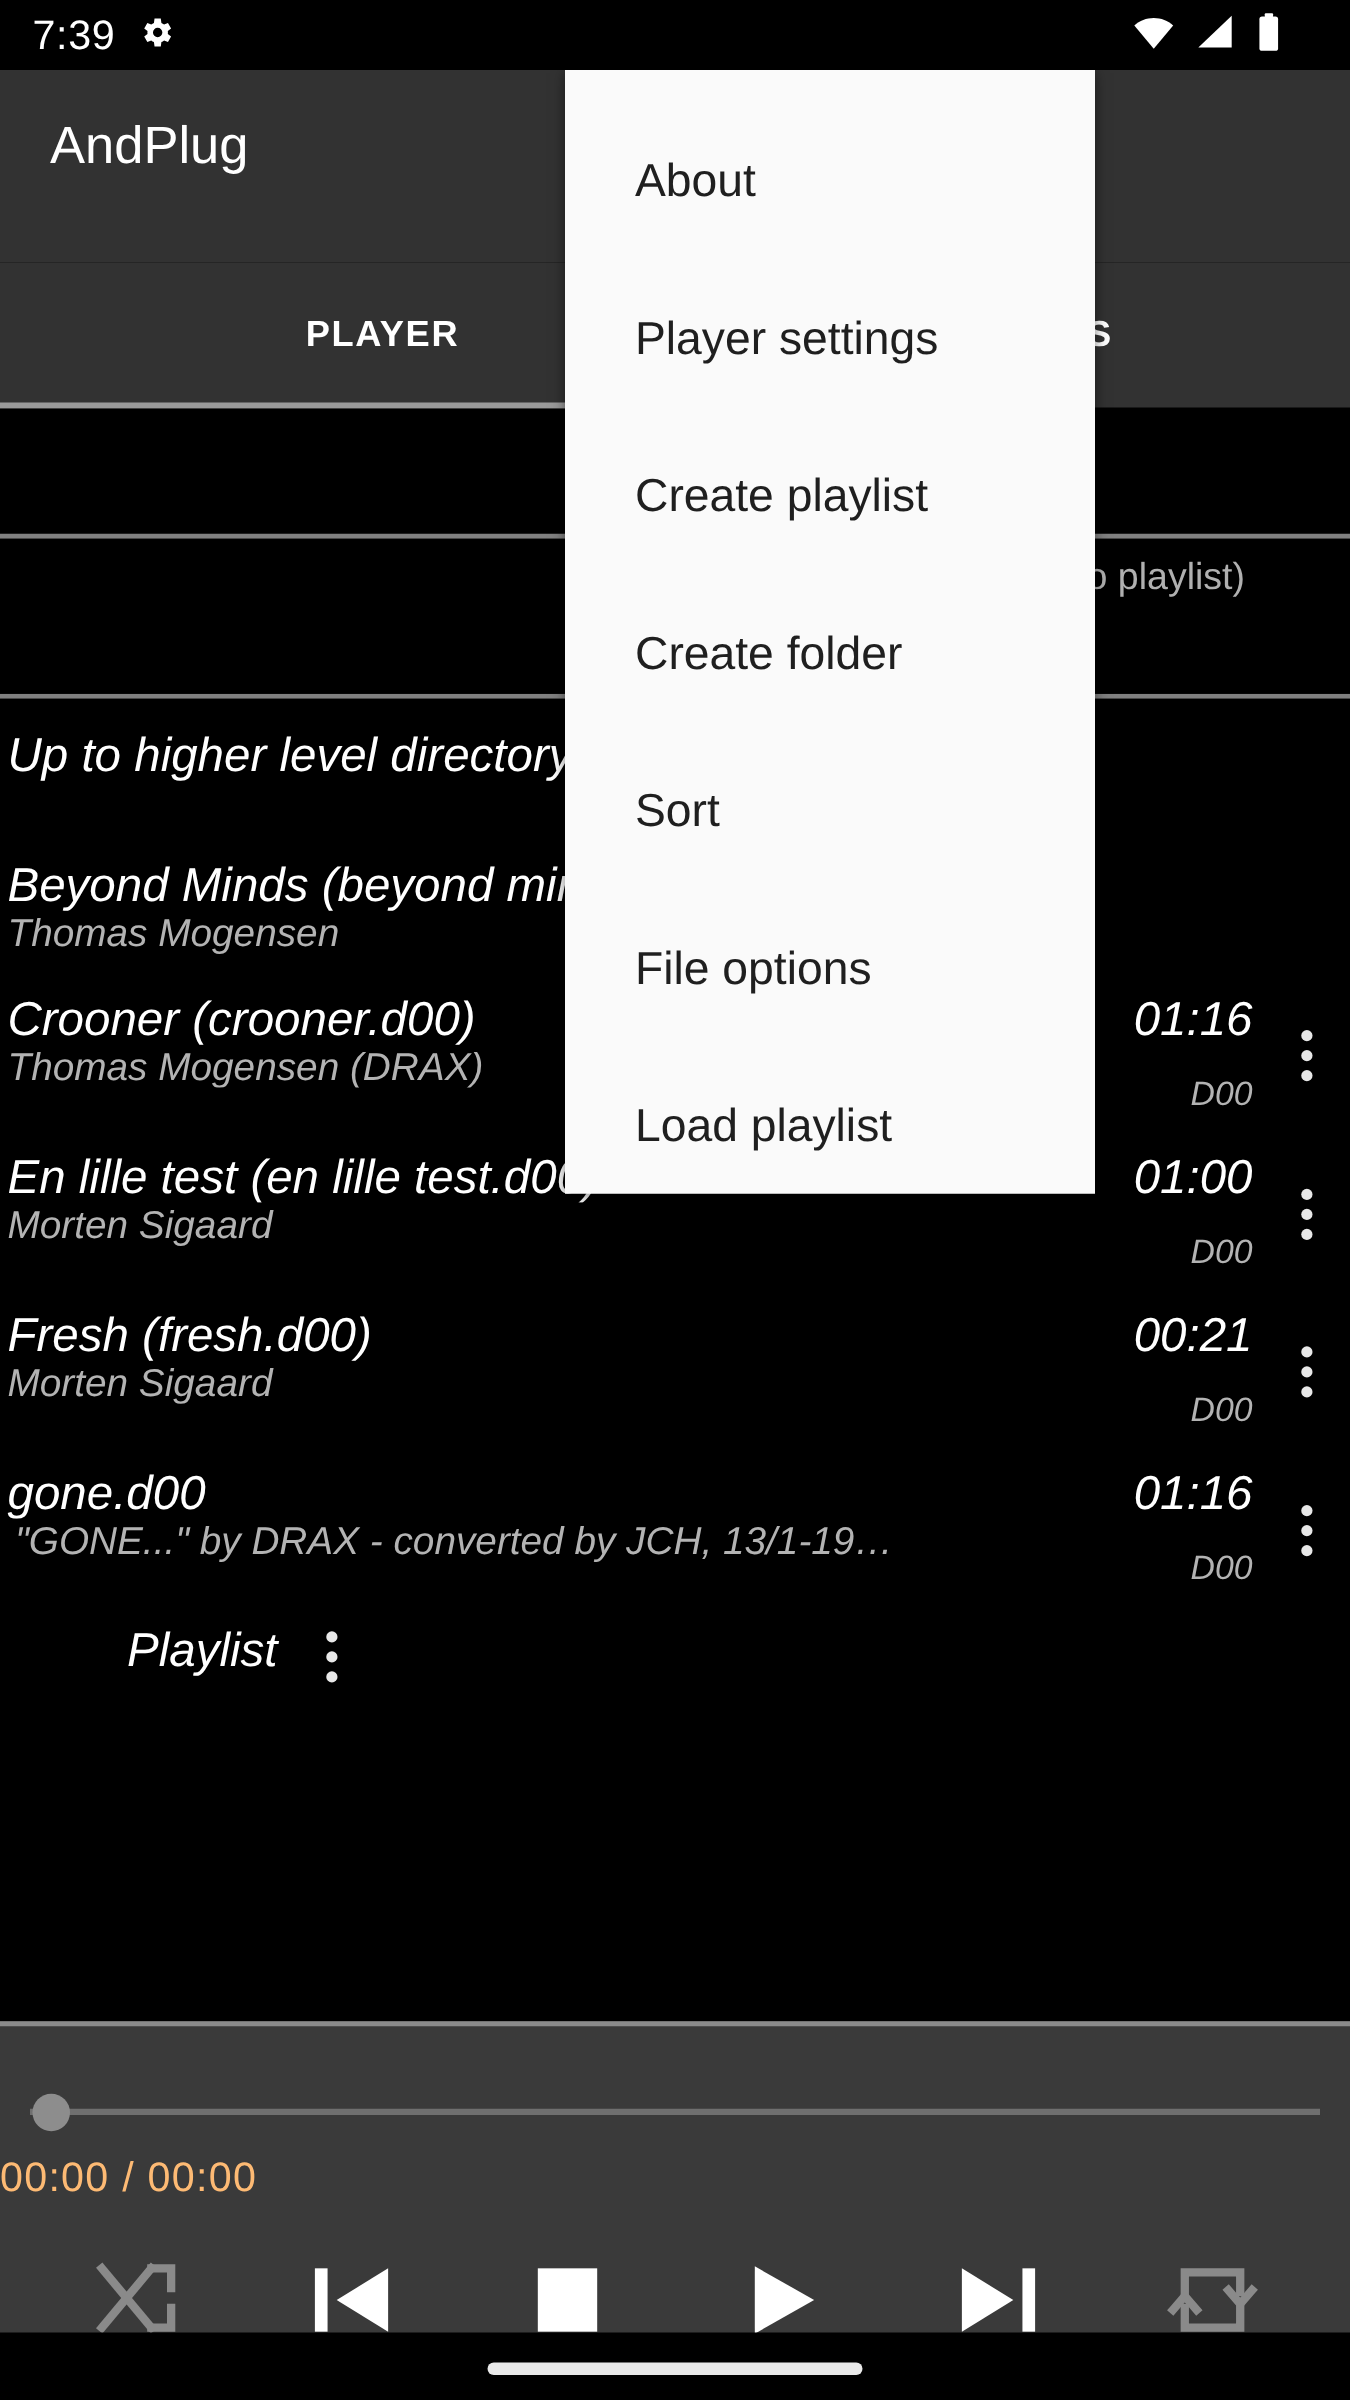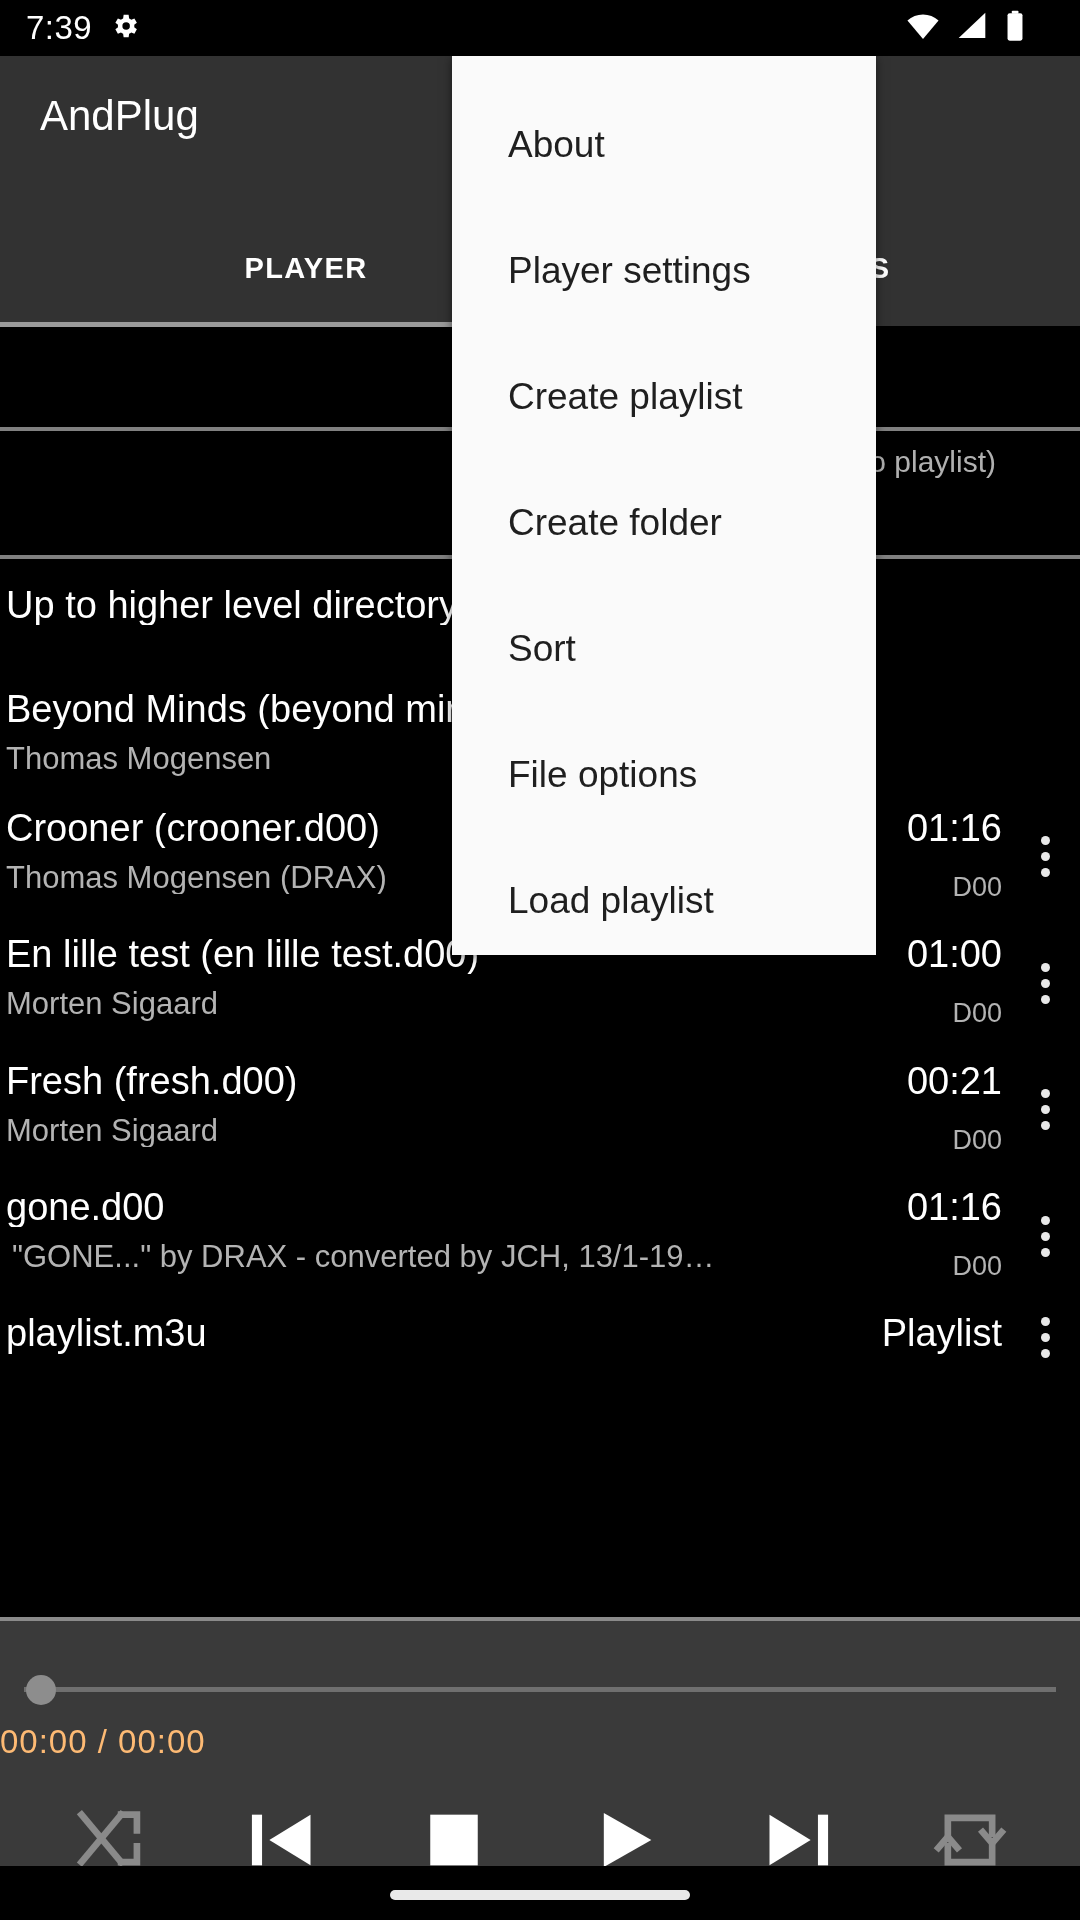--- a/index.html
+++ b/index.html
@@ -62,34 +62,34 @@
     text-align:right; padding-right:84px;
     font-size:30px; color:#b0b0b0;
   }
   .file-line {
     position:absolute; right:0; left:0; top:62px;
     text-align:right; padding-right:258px;
     font-size:37px; color:#fff;
   }
 
   
-  .list { background:#000; }
+  .list { background:#000;font-style:italic; }
   .row {
     position:relative;
     display:flex; align-items:flex-start;
     padding:18px 0 14px 0;
     min-height:84px;
   }
   .row-main { flex:1 1 auto; padding-left:6px; min-width:0; }
   .row-title {
     font-size:38px; color:#ffffff; line-height:1.06;
     white-space:nowrap; overflow:hidden;
   }
   .row-sub {
-    font-size:31px; color:#b3b3b3; line-height:1.08; margin-top:13px;
+    font-size:31px; color:#b3b3b3; line-height:1.08; margin-top:1px;
     white-space:nowrap; overflow:hidden;
   }
   .row-right {
     flex:0 0 auto; width:168px; text-align:right; padding-right:8px;
   }
   .row-dur { font-size:38px; color:#ffffff; line-height:1.06; }
   .row-fmt { font-size:27px; color:#b3b3b3; line-height:1.08; margin-top:25px; }
   .kebab {
     flex:0 0 auto; width:70px; align-self:center;
     display:flex; flex-direction:column; align-items:center; gap:7px;
@@ -283,23 +283,20 @@
           <div class="row-fmt">D00</div>
         </div>
         <div class="kebab">
             <i></i>
             <i></i>
             <i></i>
           </div>
       </div>
 
       <div class="row" style="min-height:74px;">
-        <div class="row-main">
-          <div class="row-title">playlist.m3u</div>
-        </div>
         <div class="row-right" style="width:230px;">
           <div class="row-dur">Playlist</div>
         </div>
         <div class="kebab">
             <i></i>
             <i></i>
             <i></i>
           </div>
       </div>
 

